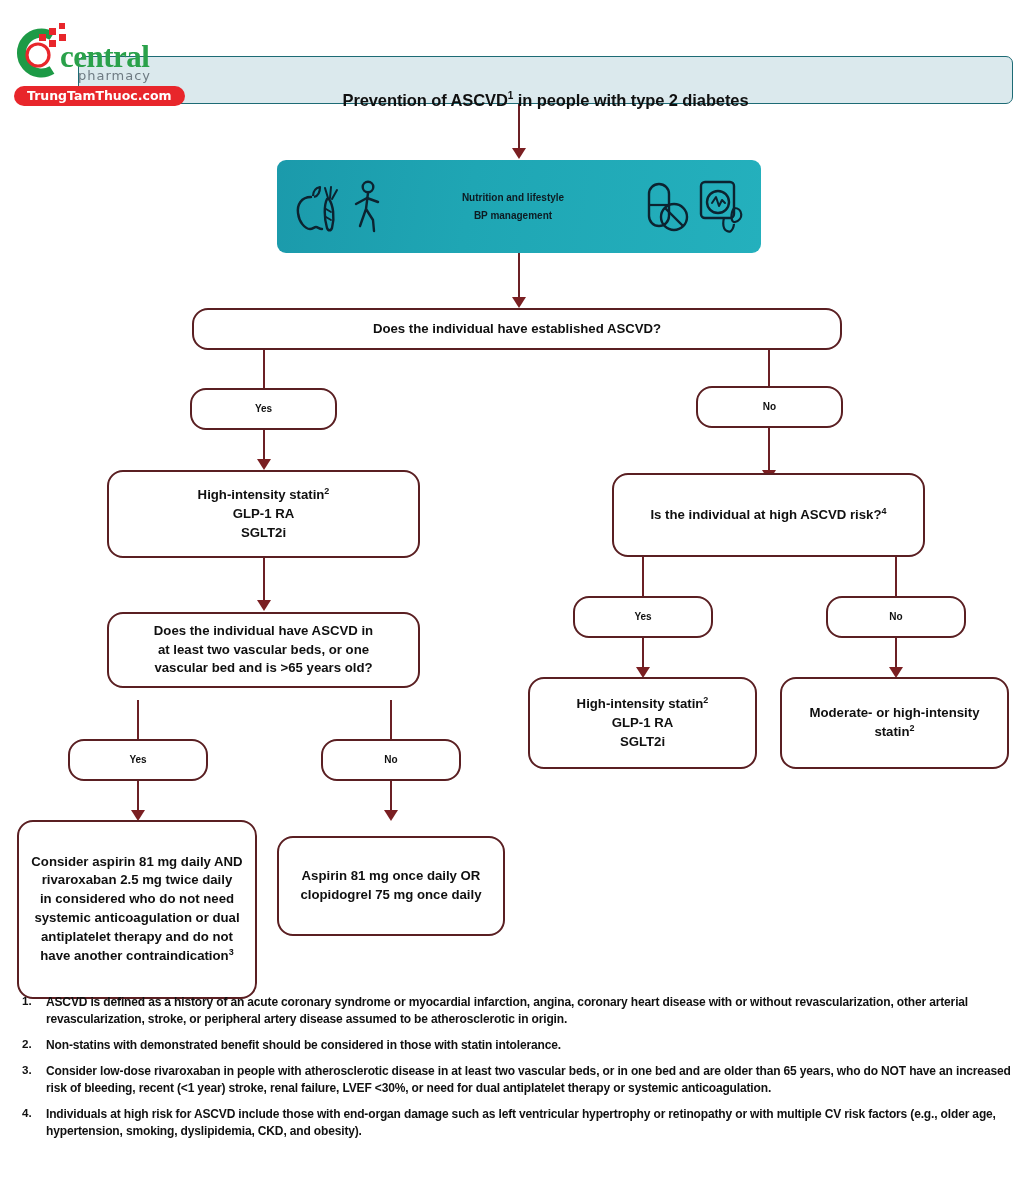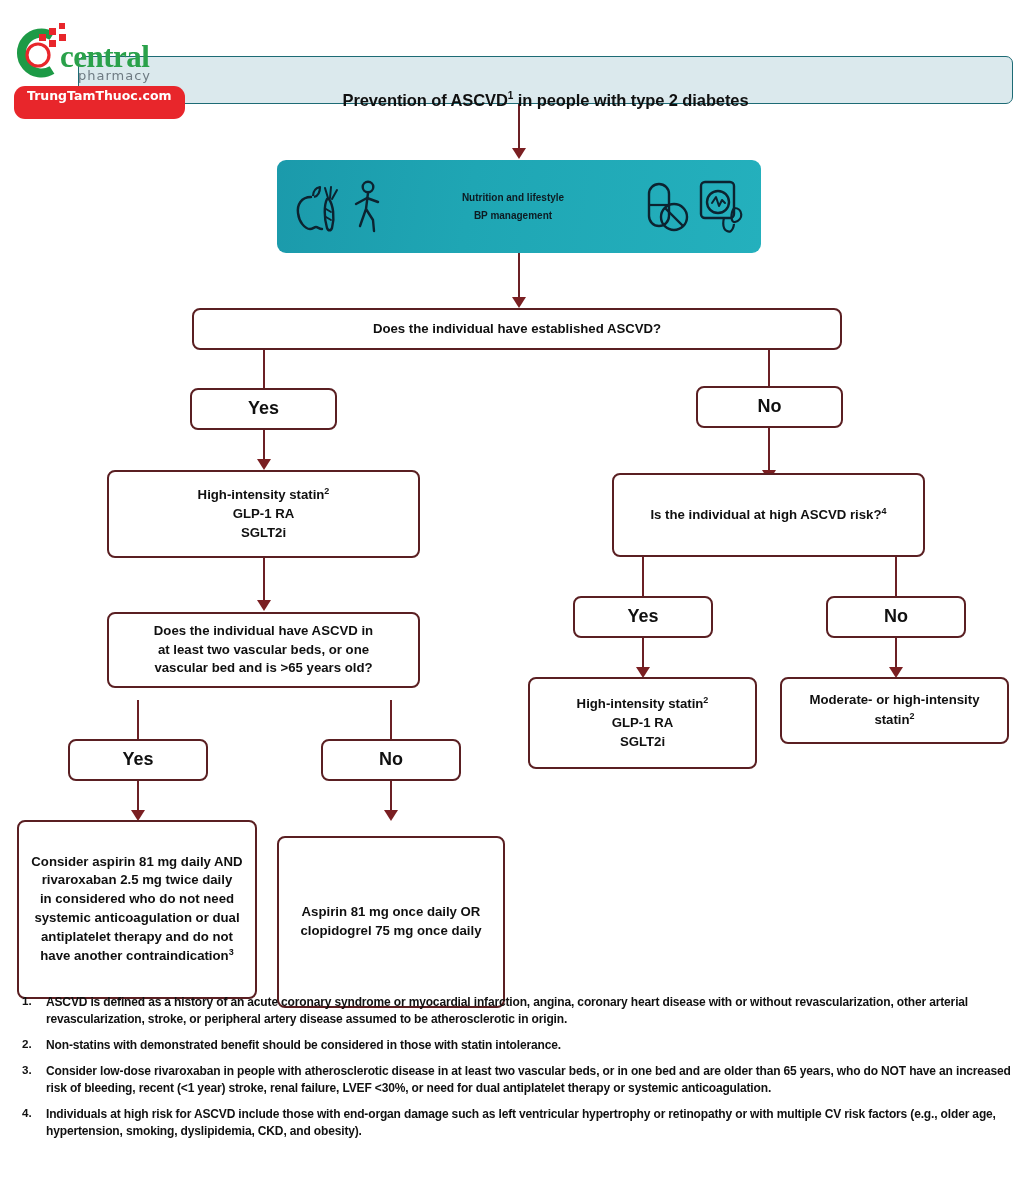--- a/index.html
+++ b/index.html
@@ -31,21 +31,21 @@
   }
   #wm-pharmacy {
     position: absolute; left: 70px; top: 46px;
     font-size: 13px; color: #6e7a82; letter-spacing: 1px;
     font-family: "DejaVu Sans", sans-serif;
   }
   #wm-url {
     position: absolute; left: 6px; top: 64px;
     background: #e8262b; color: #ffffff;
     font-size: 12.5px; font-weight: 700;
-    padding: 2px 13px 16px 13px; border-radius: 11px;
+    padding: 2px 13px 3px 13px; border-radius: 11px;
     font-family: "DejaVu Sans", sans-serif;
     white-space: nowrap;
   }
 
   
   #title-banner {
     position: absolute;
     left: 78px; top: 56px; width: 935px; height: 48px;
     background: #dbe9ed;
     border: 1.6px solid #1d6b75;
@@ -73,30 +73,30 @@
     font-size: 10px; font-weight: 700; color: #0d1b22;
     text-align: center; line-height: 1.75;
   }
   .icon-group { display: flex; align-items: center; gap: 6px; }
 
   
   .fbox {
     position: absolute;
     background: #ffffff;
     border: 2.1px solid #5a1f22;
-    border-radius: 8px;
+    border-radius: 16px;
     display: flex; align-items: center; justify-content: center;
     text-align: center;
     z-index: 6;
   }
   .fbox .ftext {
     font-size: 13.2px; font-weight: 600; color: #101010;
     line-height: 1.42; padding: 0 8px;
   }
-  .fbox.small .ftext { font-size: 18px; font-weight: 600; }
+  .fbox.small .ftext { font-size: 10px; font-weight: 600; }
   .fbox .ftext sup { font-size: 9px; }
 
   
   .vline {
     position: absolute;
     width: 2.2px; background: #6b2025; z-index: 4;
   }
   .arrow {
     position: absolute; width: 0; height: 0; z-index: 5;
     border-left: 7px solid transparent;
@@ -244,21 +244,21 @@
     <div class="ftext">
       <div>Consider aspirin 81 mg daily AND</div>
       <div>rivaroxaban 2.5 mg twice daily</div>
       <div>in considered who do not need</div>
       <div>systemic anticoagulation or dual</div>
       <div>antiplatelet therapy and do not</div>
       <div><span>have another contraindication</span><sup>3</sup></div>
     </div>
   </div>
 
-  <div class="fbox" style="left:277px; top:836px; width:228px; height:172px;">
+  <div class="fbox" style="left:277px; top:836px; width:228px; height:100px;">
     <div class="ftext">
       <div>Aspirin 81 mg once daily OR</div>
       <div>clopidogrel 75 mg once daily</div>
     </div>
   </div>
 
   <div class="fbox" style="left:612px; top:473px; width:313px; height:84px;">
     <div class="ftext"><span>Is the individual at high ASCVD risk?</span><sup>4</sup></div>
   </div>
 
@@ -278,21 +278,21 @@
   <div class="arrow" style="left:889px; top:667px;"></div>
 
   <div class="fbox" style="left:528px; top:677px; width:229px; height:92px;">
     <div class="ftext">
       <div><span>High-intensity statin</span><sup>2</sup></div>
       <div>GLP-1 RA</div>
       <div>SGLT2i</div>
     </div>
   </div>
 
-  <div class="fbox" style="left:780px; top:677px; width:229px; height:67px;">
+  <div class="fbox" style="left:780px; top:677px; width:229px; height:92px;">
     <div class="ftext">
       <div>Moderate- or high-intensity</div>
       <div><span>statin</span><sup>2</sup></div>
     </div>
   </div>
 
   <div id="footnotes">
     <div class="fn-row">
       <div class="fn-num">1.</div>
       <div class="fn-text">ASCVD is defined as a history of an acute coronary syndrome or myocardial infarction, angina, coronary heart disease with or without revascularization, other arterial revascularization, stroke, or peripheral artery disease assumed to be atherosclerotic in origin.</div>

